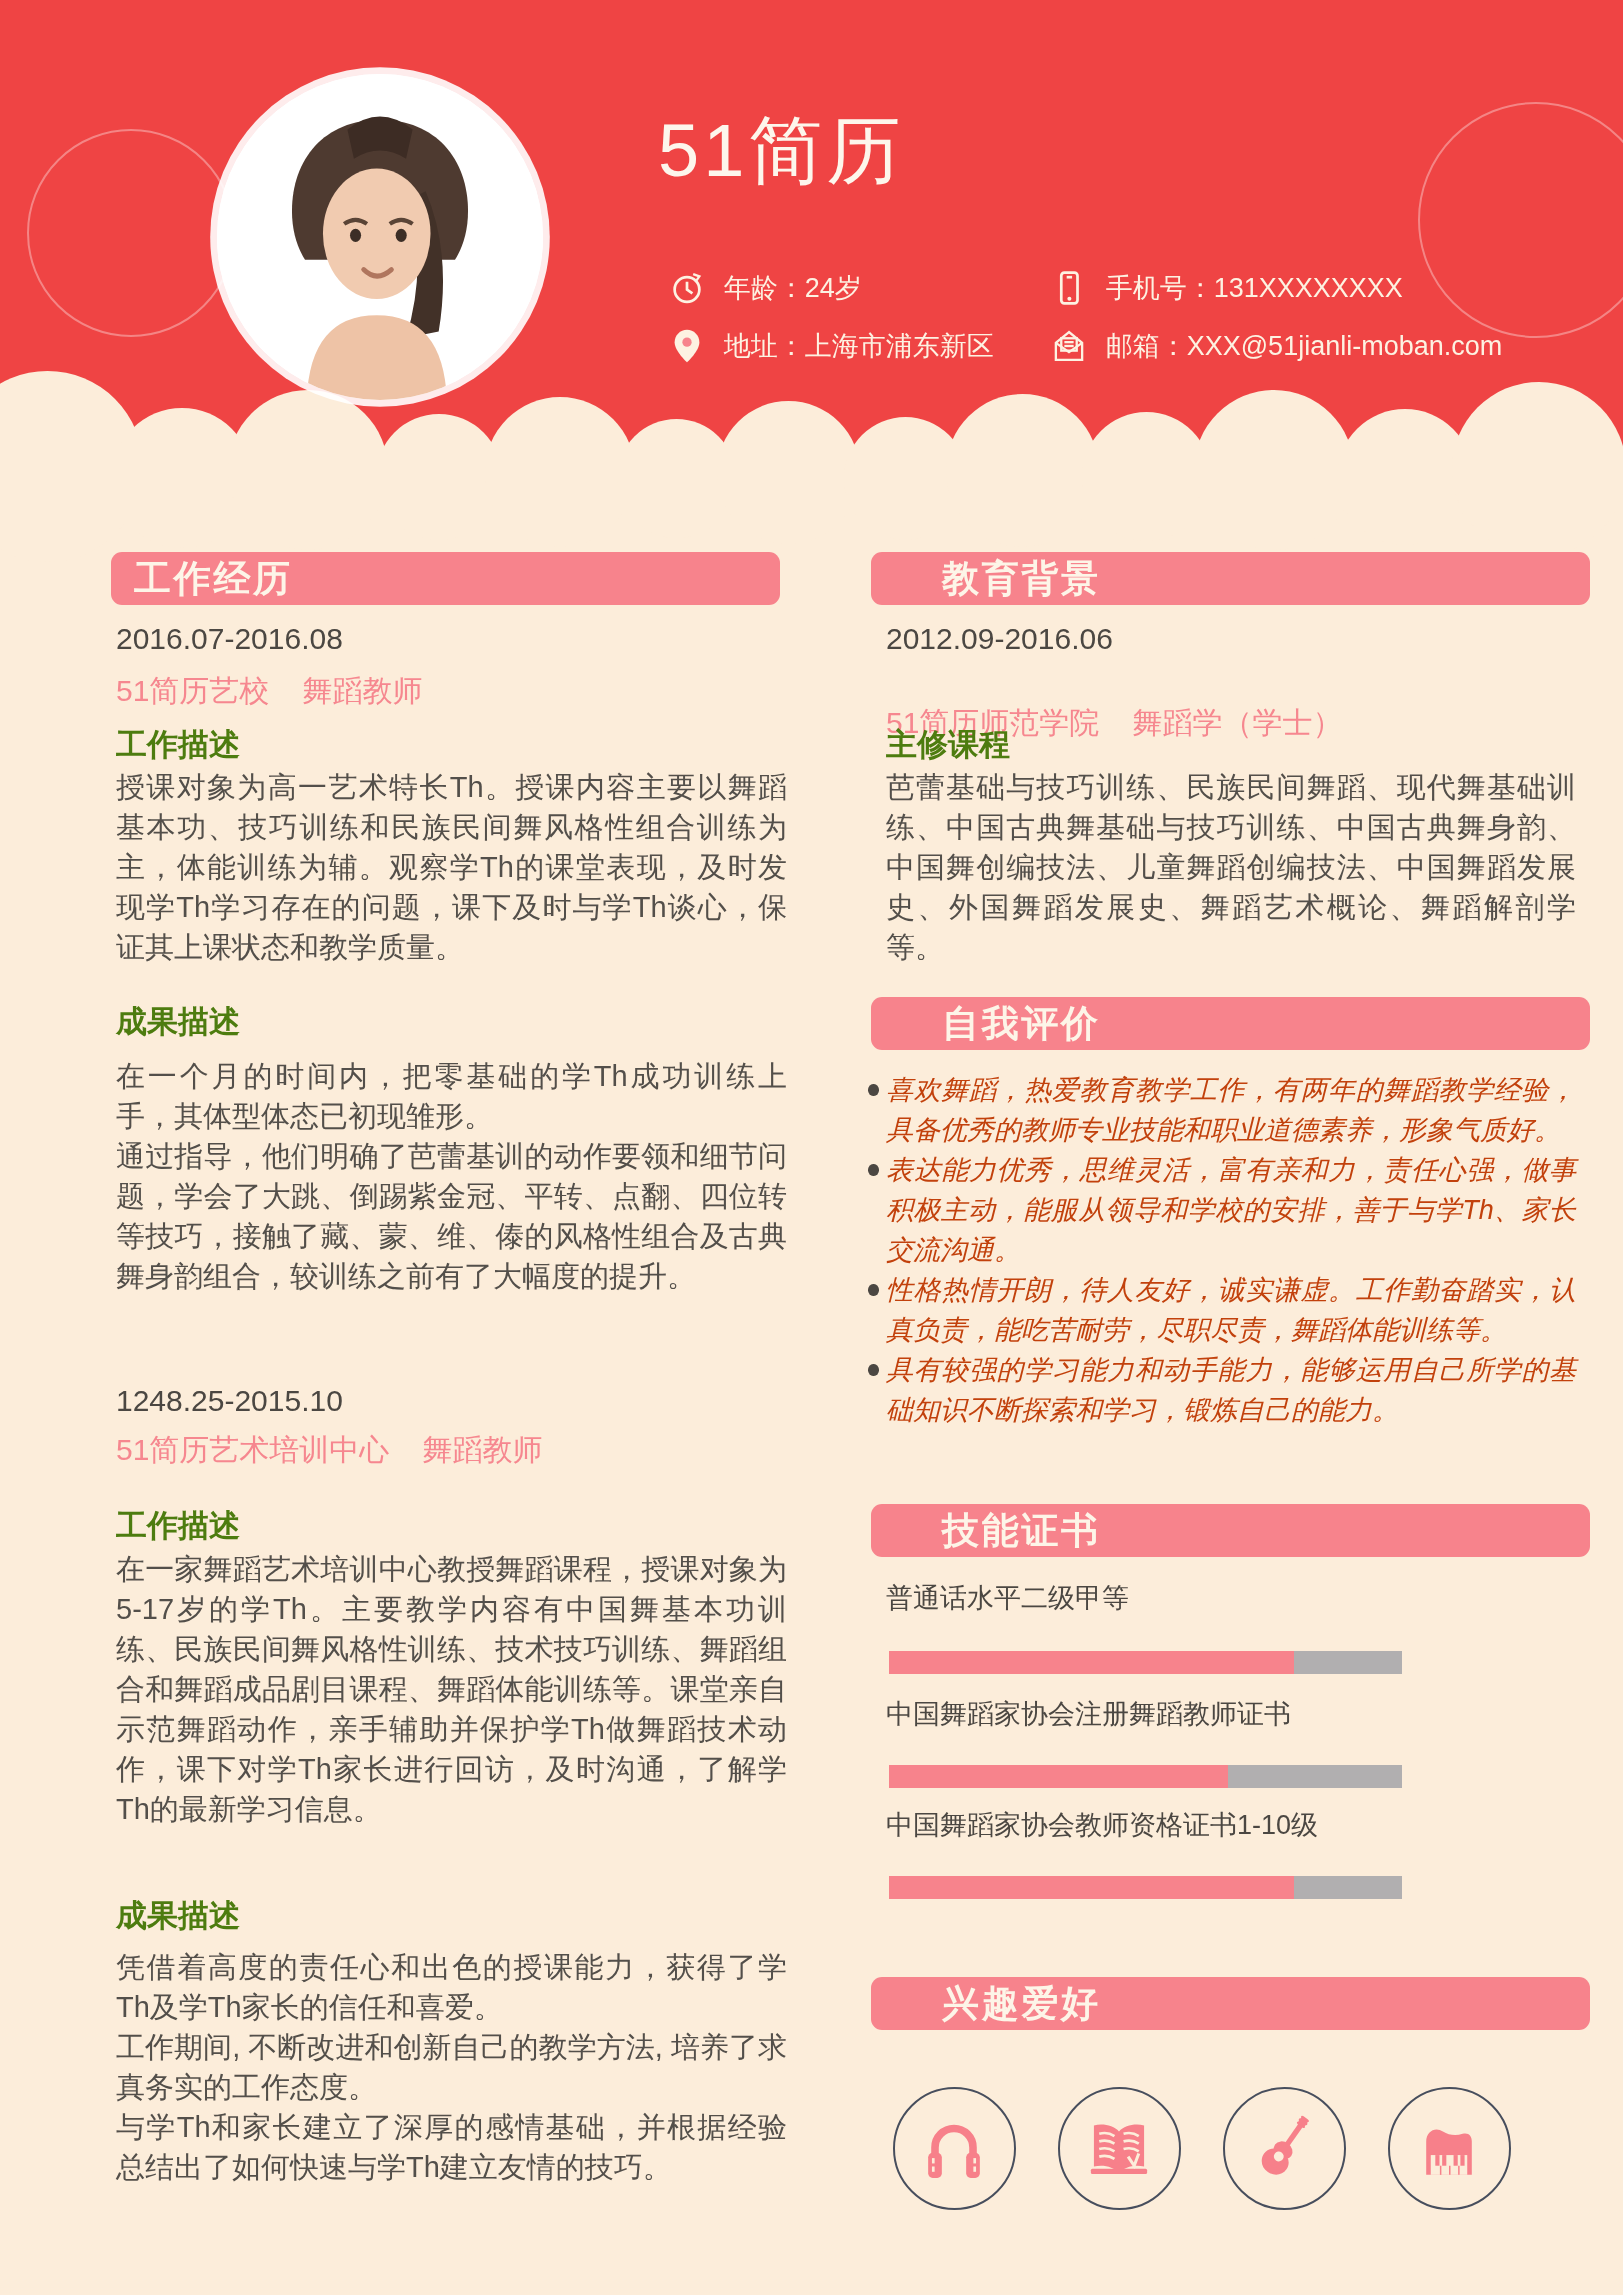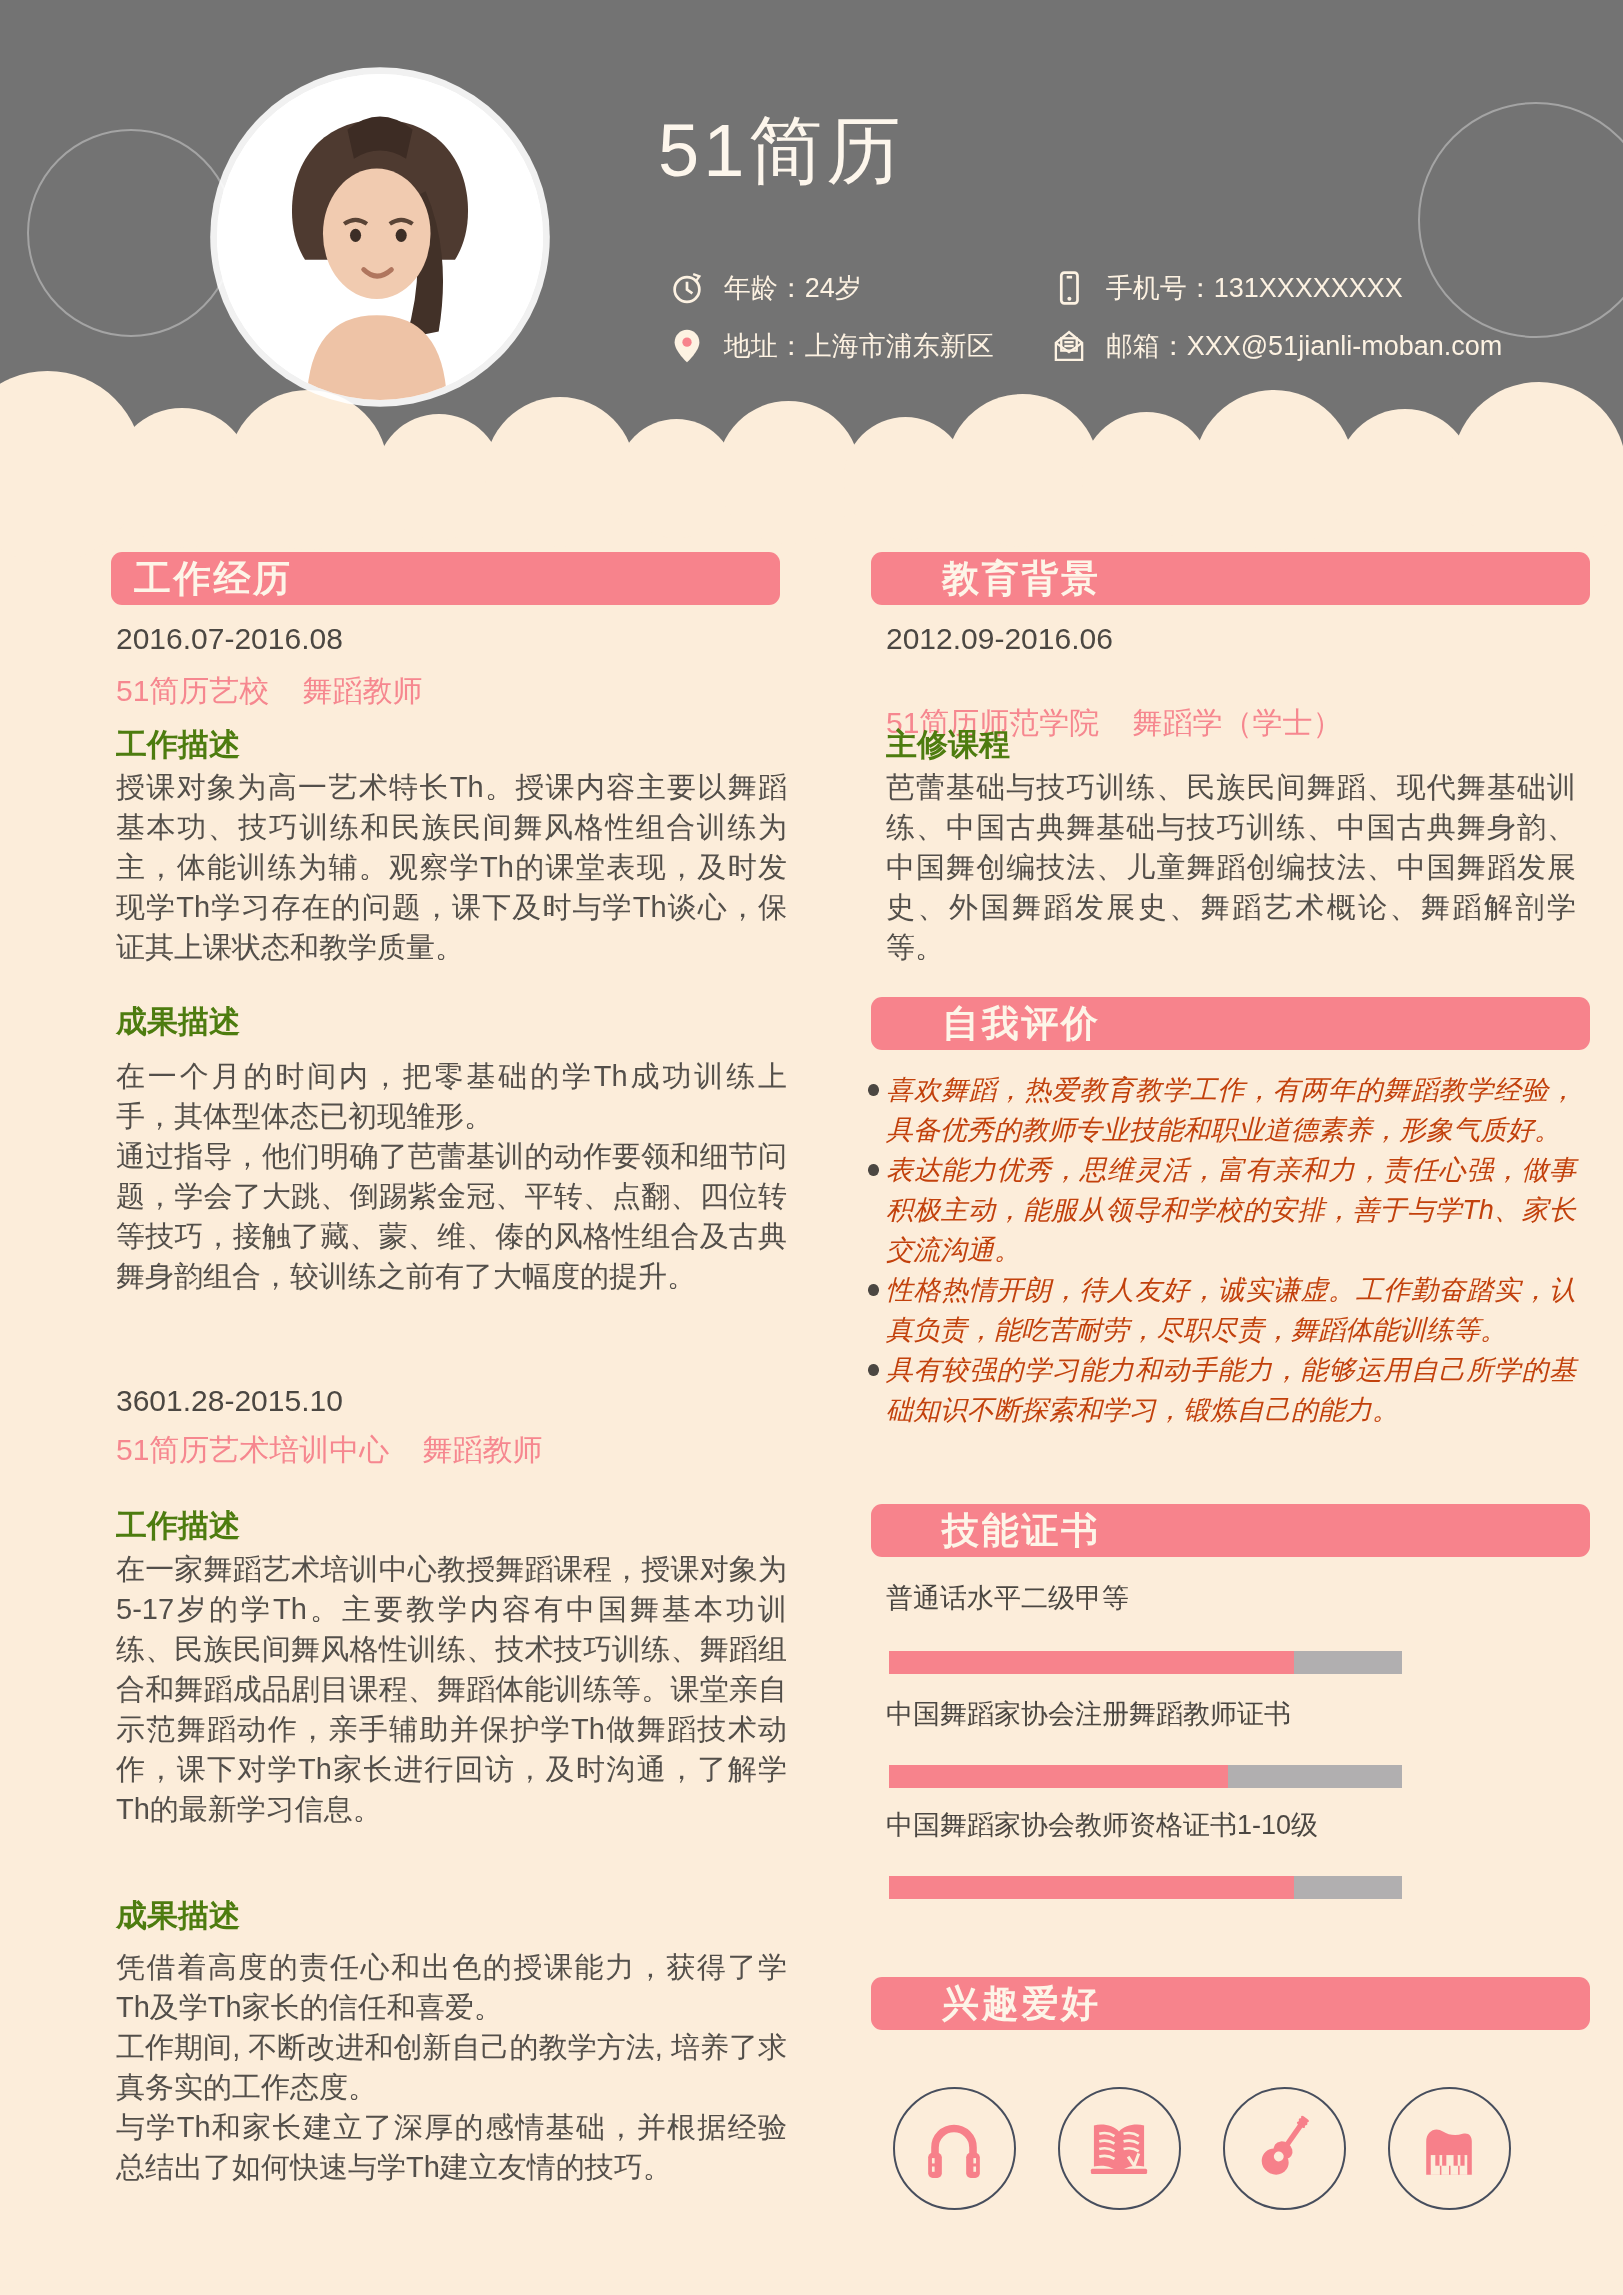--- a/index.html
+++ b/index.html
@@ -1,20 +1,20 @@
 <!DOCTYPE html>
 <html style="font-size:11px"><head>
 <meta charset="utf-8">
 <style>
   html,body{margin:0;padding:0;}
   body{font-family:"Liberation Sans","DejaVu Sans",sans-serif;background:#e9e2d6;}
   .page{position:relative;width:1623px;height:2295px;background:#fcedda;overflow:hidden;}
 
   
-  .header{position:absolute;left:0;top:0;width:1623px;height:470px;background:#737373;}
+  .header{position:absolute;left:0;top:0;width:1623px;height:470px;background:#ef4444;}
   .cloud{position:absolute;border-radius:50%;background:#fcedda;}
   .cloud-outline{position:absolute;border-radius:50%;border:2.7px solid rgba(255,255,255,0.35);background:transparent;}
   .avatar-wrap{position:absolute;left:217px;top:74px;width:326px;height:326px;border-radius:50%;
     background:#ffffff;overflow:hidden;box-shadow:0 0 0 6.8px rgba(255,255,255,0.9);}
   .avatar-wrap svg{width:100%;height:100%;display:block;}
   .page-title{position:absolute;left:658px;top:102px;margin:0;font-size:74px;font-weight:400;
     color:#fdf6ec;letter-spacing:4.1px;}
   .contact-grid{position:absolute;left:668px;top:269px;display:grid;
     grid-template-columns:382px auto;grid-row-gap:20.4px;}
   .contact-item{display:flex;align-items:center;color:#fdf2e2;font-size:27px;}
@@ -173,21 +173,21 @@
   <div class="abs colL date" style="top:622px;">2016.07-2016.08</div>
   <div class="abs colL pinkline" style="top:671px;">
     <span>51简历艺校</span><span class="role">舞蹈教师</span>
   </div>
   <div class="abs colL subhead" style="top:724px;">工作描述</div>
   <p class="abs colL para" style="top:767px;">授课对象为高一艺术特长Th。授课内容主要以舞蹈基本功、技巧训练和民族民间舞风格性组合训练为主，体能训练为辅。观察学Th的课堂表现，及时发现学Th学习存在的问题，课下及时与学Th谈心，保证其上课状态和教学质量。</p>
   <div class="abs colL subhead" style="top:1001px;">成果描述</div>
   <p class="abs colL para" style="top:1056px;">在一个月的时间内，把零基础的学Th成功训练上手，其体型体态已初现雏形。
 通过指导，他们明确了芭蕾基训的动作要领和细节问题，学会了大跳、倒踢紫金冠、平转、点翻、四位转等技巧，接触了藏、蒙、维、傣的风格性组合及古典舞身韵组合，较训练之前有了大幅度的提升。</p>
 
-  <div class="abs colL date" style="top:1384px;">3601.28-2015.10</div>
+  <div class="abs colL date" style="top:1384px;">1248.25-2015.10</div>
   <div class="abs colL pinkline" style="top:1430px;">
     <span>51简历艺术培训中心</span><span class="role">舞蹈教师</span>
   </div>
   <div class="abs colL subhead" style="top:1505px;">工作描述</div>
   <p class="abs colL para" style="top:1549px;">在一家舞蹈艺术培训中心教授舞蹈课程，授课对象为5-17岁的学Th。主要教学内容有中国舞基本功训练、民族民间舞风格性训练、技术技巧训练、舞蹈组合和舞蹈成品剧目课程、舞蹈体能训练等。课堂亲自示范舞蹈动作，亲手辅助并保护学Th做舞蹈技术动作，课下对学Th家长进行回访，及时沟通，了解学Th的最新学习信息。</p>
   <div class="abs colL subhead" style="top:1895px;">成果描述</div>
   <p class="abs colL para" style="top:1947px;">凭借着高度的责任心和出色的授课能力，获得了学Th及学Th家长的信任和喜爱。
 工作期间, 不断改进和创新自己的教学方法, 培养了求真务实的工作态度。
 与学Th和家长建立了深厚的感情基础，并根据经验总结出了如何快速与学Th建立友情的技巧。</p>
 

